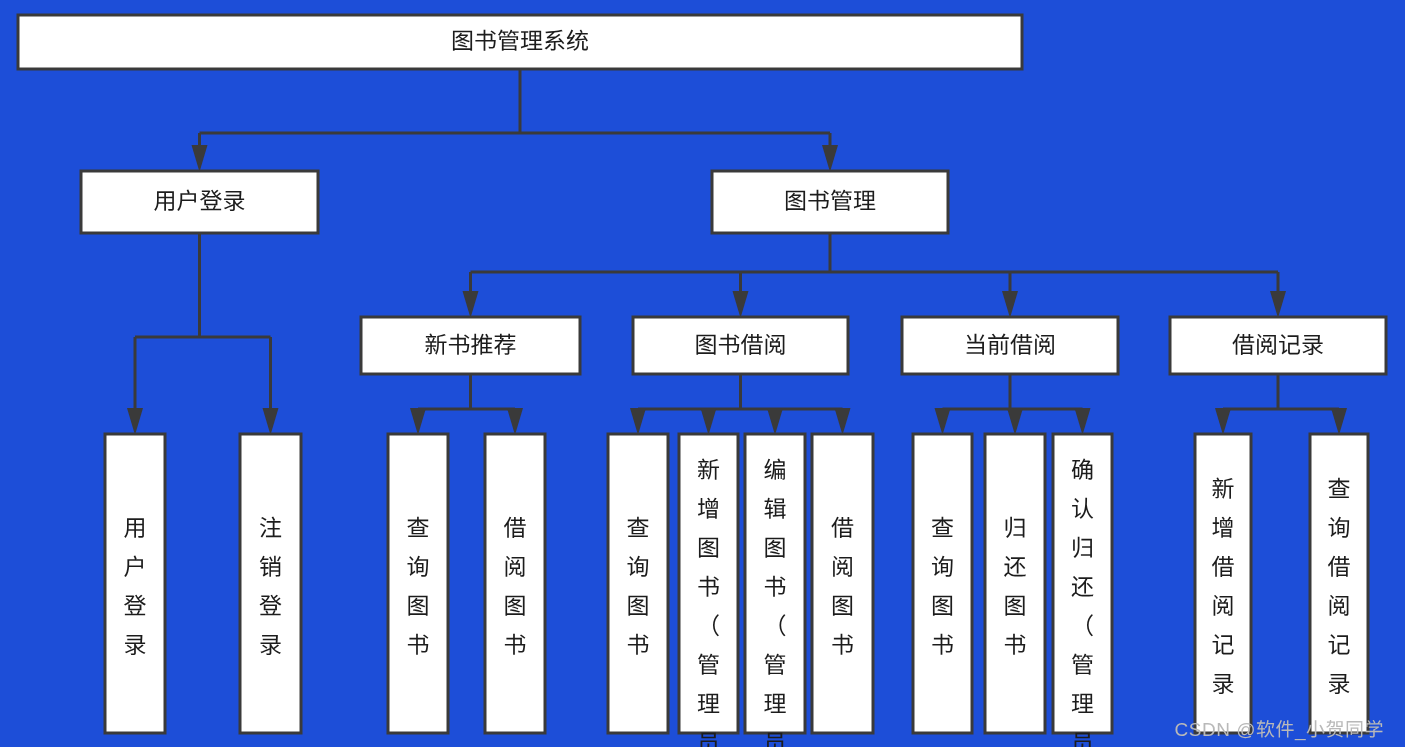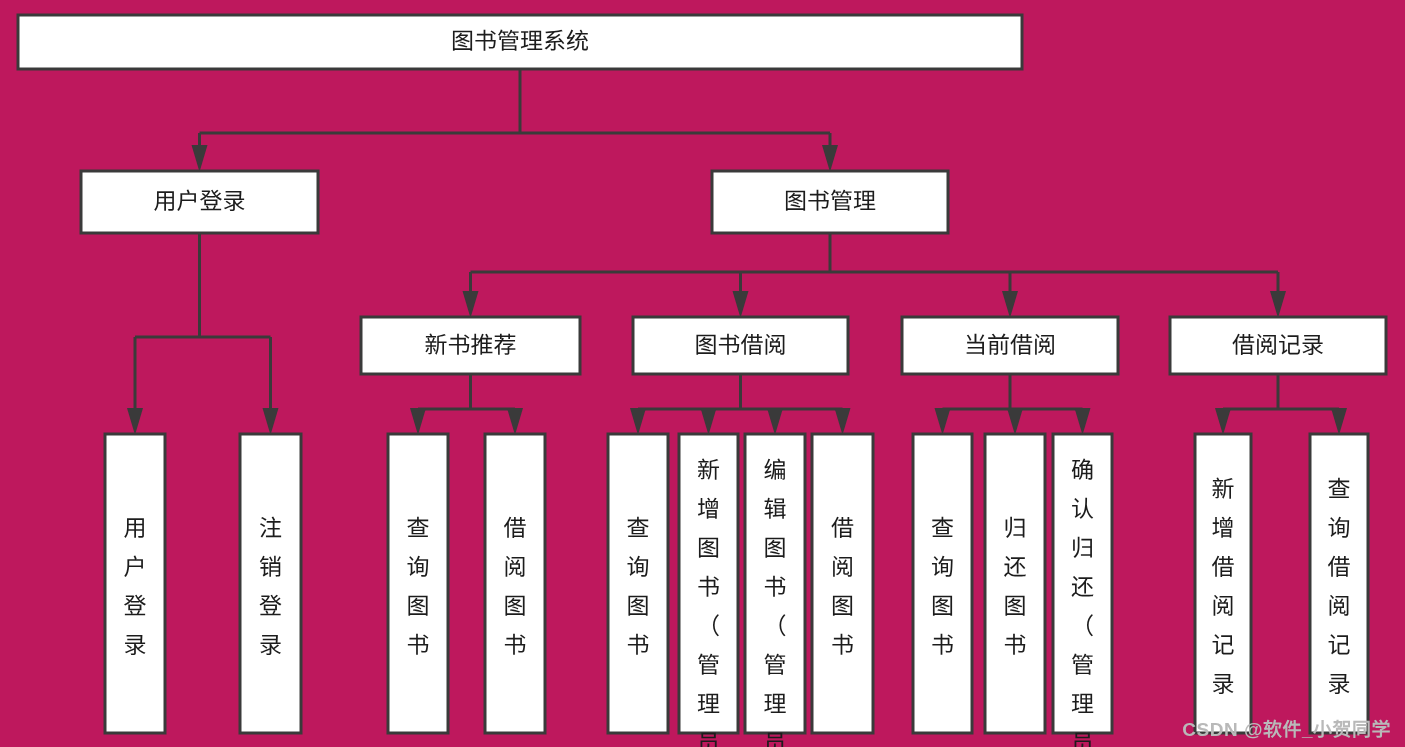--- a/index.html
+++ b/index.html
@@ -8,21 +8,21 @@
     padding: 0;
     background: #ffffff;
   }
   body {
     font-family: "Liberation Sans", "DejaVu Sans", sans-serif;
   }
   #diagram-root {
     position: relative;
     width: 1405px;
     height: 747px;
-    background: #be185d;
+    background: #1d4ed8;
     overflow: hidden;
   }
   svg.flow-canvas {
     position: absolute;
     left: 0;
     top: 0;
     width: 1405px;
     height: 747px;
     display: block;
   }
@@ -49,29 +49,28 @@
     dominant-baseline: middle;
   }
   .node-label-v {
     fill: #1c1c1c;
     font-family: "Liberation Sans", "DejaVu Sans", sans-serif;
     font-size: 23px;
     text-anchor: middle;
   }
   .watermark-text {
     position: absolute;
-    right: 14px;
+    right: 21px;
     bottom: 6px;
     font-family: "Liberation Sans", "DejaVu Sans", sans-serif;
     font-size: 19px;
     color: #b9b9b9;
     white-space: nowrap;
     letter-spacing: 0.5px;
     user-select: none;
-    font-weight: bold;
   }
 </style>
 </head>
 <body>
 
 <div id="diagram-root">
   <svg class="flow-canvas" id="flow-canvas" viewBox="0 0 1405 747" xmlns="http://www.w3.org/2000/svg">
     <g id="edge-layer">
         <g>
           <line x1="520" y1="69" x2="520" y2="133" class="connector"></line>

